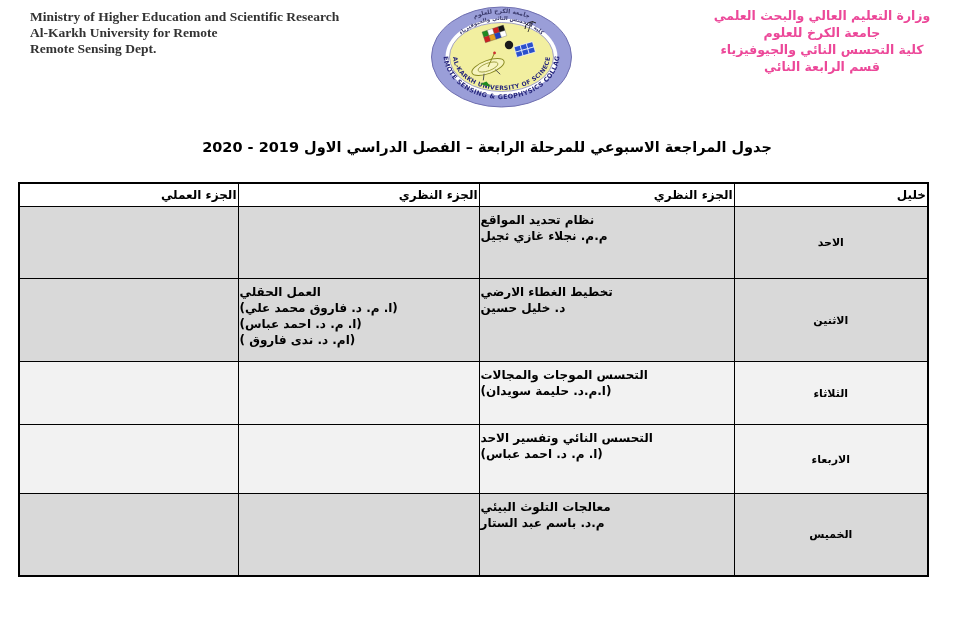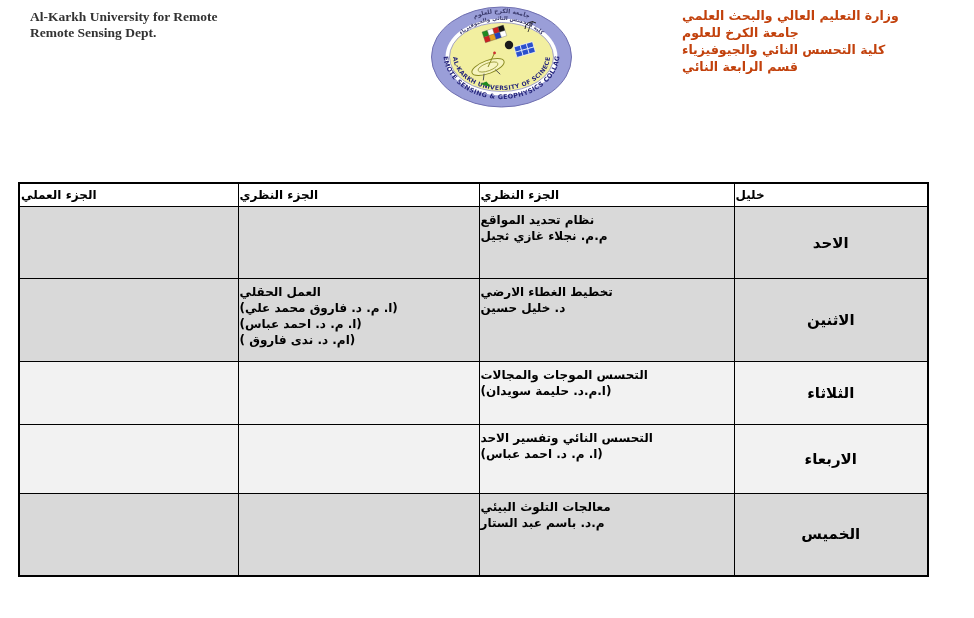--- a/index.html
+++ b/index.html
@@ -2,50 +2,51 @@
 <html lang="en"><head>
 <meta charset="utf-8">
 <style>
   html,body{margin:0;padding:0;background:#fff;}
   .page{position:relative;width:974px;height:618px;background:#fff;overflow:hidden;
         font-family:"DejaVu Sans",sans-serif;}
   
   .hdr-en{position:absolute;left:30px;top:9px;
           font-family:"Liberation Serif","DejaVu Serif",serif;
           font-weight:bold;font-size:13.5px;line-height:16.2px;color:#333;}
-  .hdr-ar{position:absolute;right:12px;top:7px;width:280px;text-align:left;direction:rtl;
+  .hdr-ar{position:absolute;right:12px;top:7px;width:280px;text-align:center;direction:rtl;
           font-family:"DejaVu Sans",sans-serif;
-          font-weight:bold;font-size:12.5px;line-height:17px;color:#c2410c;}
+          font-weight:bold;font-size:12.5px;line-height:17px;color:#ec4899;}
   .logo{position:absolute;left:430px;top:5px;width:143px;height:104px;}
   .lg-ar{font-family:"DejaVu Sans",sans-serif;font-weight:bold;font-size:6px;fill:#3c3c6e;}
   .lg-ar2{font-family:"DejaVu Sans",sans-serif;font-weight:bold;font-size:5.4px;fill:#3c3c6e;}
   .lg-en{font-family:"DejaVu Sans",sans-serif;font-weight:bold;font-size:6.4px;fill:#26267c;letter-spacing:.35px;}
   .lg-en2{font-family:"DejaVu Sans",sans-serif;font-weight:bold;font-size:6px;fill:#26267c;letter-spacing:.3px;}
   
   .title{position:absolute;left:0;right:0;top:139px;text-align:center;direction:rtl;
          font-weight:bold;font-size:14.5px;color:#000;}
   
   table.schedule{position:absolute;left:18px;top:182px;border-collapse:collapse;
                  table-layout:fixed;direction:rtl;border:2px solid #000;}
   .schedule th,.schedule td{border:1px solid #000;font-weight:bold;color:#000;
                  font-family:"DejaVu Sans",sans-serif;overflow:hidden;}
-  .schedule th{height:20px;font-size:12px;background:#fff;text-align:left;vertical-align:middle;}
+  .schedule th{height:20px;font-size:12px;background:#fff;text-align:right;vertical-align:middle;}
   .schedule td{font-size:12px;}
-  td.day{text-align:center;vertical-align:middle;font-size:15px;}
+  td.day{text-align:center;vertical-align:middle;font-size:11px;}
   td.subject{text-align:left;vertical-align:top;white-space:pre-line;
              line-height:16px;padding-top:5px;}
   tr.r1{height:72px;} tr.r2{height:83px;} tr.r3{height:63px;}
   tr.r4{height:69px;} tr.r5{height:82px;}
 </style>
 </head>
 <body>
 
 <div class="page">
 
   <div class="hdr-en">
+    <div>Ministry of Higher Education and Scientific Research</div>
     <div>Al-Karkh University for Remote</div>
     <div>Remote Sensing Dept.</div>
   </div>
 
   <div class="logo">
     <svg width="143" height="104" viewBox="0 0 143 104">
       <ellipse cx="71.5" cy="52" rx="70" ry="50" fill="#9a9ed8" stroke="#6f6fb0" stroke-width="1"></ellipse>
       <ellipse cx="71.5" cy="52" rx="56" ry="38.5" fill="#ffffff"></ellipse>
       <ellipse cx="71.5" cy="52" rx="52" ry="34.5" fill="#f2efa0" stroke="#8d8dc8" stroke-width="0.8"></ellipse>
       <path id="arcT1" d="M 12,54 A 59.5,46 0 0 1 131,54" fill="none"></path>
@@ -95,20 +96,21 @@
     </svg>
   </div>
 
   <div class="hdr-ar">
     <div>وزارة التعليم العالي والبحث العلمي</div>
     <div>جامعة الكرخ للعلوم</div>
     <div>كلية التحسس النائي والجيوفيزياء</div>
     <div>قسم الرابعة النائي</div>
   </div>
 
+  <div class="title">جدول المراجعة الاسبوعي للمرحلة الرابعة – الفصل الدراسي الاول 2019 - 2020</div>
 
   <table class="schedule" dir="rtl">
     <colgroup>
       <col style="width:194px">
         <col style="width:255px">
         <col style="width:241px">
         <col style="width:219px">
     </colgroup>
     <tbody>
         <tr>

